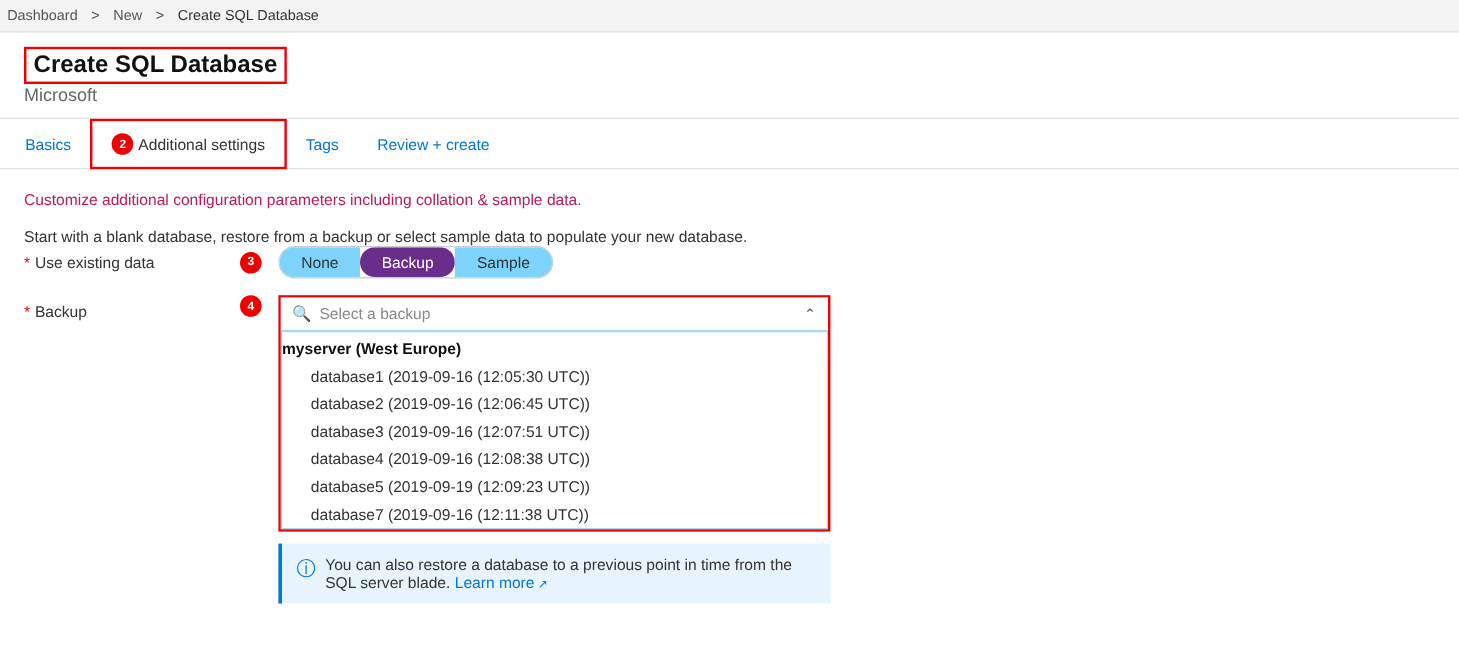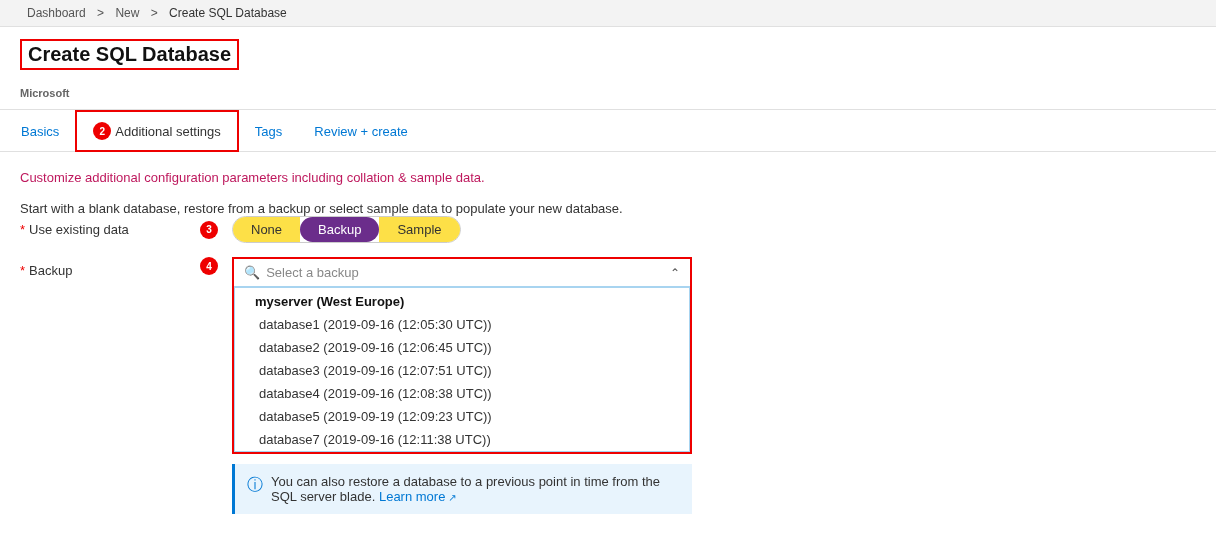--- a/index.html
+++ b/index.html
@@ -1,45 +1,44 @@
 <!DOCTYPE html>
 <html><head>
   <meta charset="utf-8">
   <style>
     * { box-sizing: border-box; margin: 0; padding: 0; }
     body { font-family: 'Segoe UI', Arial, sans-serif; font-size: 13px; color: #333; background: #fff; }
 
     .breadcrumb-bar {
       background: #f3f3f3;
       border-bottom: 1px solid #e0e0e0;
-      padding: 6px 23px;
+      padding: 6px 2px;
       font-size: 12px;
       color: #0078d4;
     }
     .breadcrumb-bar span { color: #555; margin: 0 4px; }
 
     .page-header {
       padding: 12px 20px 10px 20px;
       border-bottom: 1px solid #e0e0e0;
     }
     .page-title-box {
       border: 2px solid #e00;
       display: inline-block;
       padding: 2px 6px;
     }
     .page-title {
       font-size: 20px;
       font-weight: 600;
       color: #111;
     }
     .page-subtitle {
-      font-size: 11px;
+      font-size: 15px;
       color: #666;
-      margin-top: 17px;
-      font-weight: bold;
+      margin-top: 1px;
     }
 
     .tabs-section {
       padding: 0 5px;
       border-bottom: 1px solid #e0e0e0;
       display: flex;
       align-items: flex-end;
       gap: 0;
     }
     .tab-item {
@@ -111,21 +110,21 @@
       display: flex;
       border: 1px solid #ccc;
       border-radius: 16px;
       overflow: hidden;
       width: fit-content;
     }
     .toggle-btn {
       padding: 5px 18px;
       font-size: 13px;
       cursor: pointer;
-      background: #fde047;
+      background: #7dd3fc;
       color: #333;
       border: none;
       outline: none;
     }
     .toggle-btn.active {
       background: #6b2d8b;
       color: #fff;
       border-radius: 14px;
     }
 
@@ -158,21 +157,21 @@
       color: #555;
     }
     .dropdown-list {
       max-height: 200px;
       overflow-y: auto;
       border: 1px solid #a8d4f0;
     }
     .dropdown-group-header {
       font-weight: 700;
       font-size: 13px;
-      padding: 6px 10px 4px 20px;
+      padding: 6px 10px 4px 0;
       color: #111;
       background: #fff;
     }
     .dropdown-item {
       padding: 4px 10px 4px 24px;
       font-size: 13px;
       color: #333;
       cursor: pointer;
     }
 

